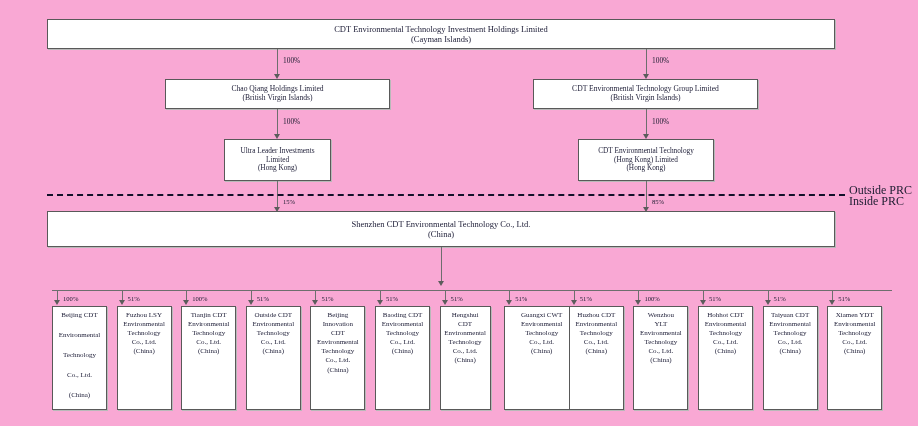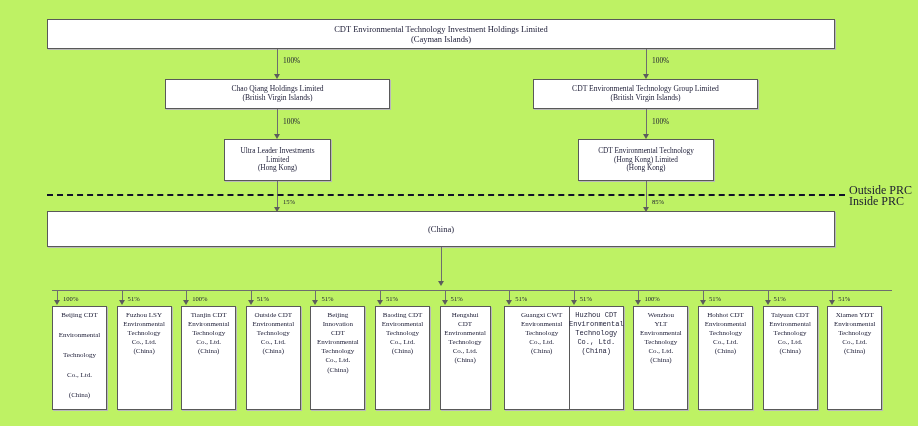--- a/index.html
+++ b/index.html
@@ -9,21 +9,21 @@
     background: #ffffff;
   }
   body {
     font-family: "Liberation Serif", "DejaVu Serif", serif;
     color: #1a1a2e;
   }
   #chart-root {
     position: relative;
     width: 918px;
     height: 426px;
-    background: #bef264;
+    background: #f9a8d4;
     overflow: hidden;
   }
 
   
   .node {
     position: absolute;
     box-sizing: border-box;
     border: 1px solid #595959;
     background: #ffffff;
     display: flex;
@@ -148,20 +148,21 @@
 
   <div class="vline" style="left:646px; top:181px; height:28px;"></div>
   <div class="arrow" style="left:643px; top:207px;"></div>
   <div class="pct sm" style="left:652px; top:198px;">85%</div>
 
   <div class="prc-divider" style="left:47px; top:194px; width:798px;"></div>
   <div class="prc-label" style="left:849px; top:183px;">Outside PRC</div>
   <div class="prc-label" style="left:849px; top:194px;">Inside PRC</div>
 
   <div class="node wide" style="left:47px; top:211px; width:788px; height:36px;">
+    <span class="ln">Shenzhen CDT Environmental Technology Co., Ltd.</span>
     <span class="ln">(China)</span>
   </div>
 
   <div class="vline" style="left:441px; top:247px; height:36px;"></div>
   <div class="arrow" style="left:438px; top:281px;"></div>
 
   <div class="hline" style="left:52px; top:290px; width:840px;"></div>
 
   <div></div>
 
@@ -244,21 +245,21 @@
     <div class="node sub" style="left: 504.2px; top: 306px; width: 75px; height: 104px;">
       <span class="ln">Guangxi CWT</span>
       <span class="ln">Environmental</span>
       <span class="ln">Technology</span>
       <span class="ln">Co., Ltd.</span>
       <span class="ln">(China)</span>
     </div>
     <div class="vline" style="left: 573.8px; top: 290px; height: 12px;"></div>
     <div class="arrow" style="left: 570.8px; top: 300px;"></div>
     <div class="pct sm" style="left: 579.8px; top: 295px;">51%</div>
-    <div class="node sub" style="left: 568.8px; top: 306px; width: 55px; height: 104px; font-family: Liberation Mono, monospace;">
+    <div class="node sub" style="left: 568.8px; top: 306px; width: 55px; height: 104px;">
       <span class="ln">Huzhou CDT</span>
       <span class="ln">Environmental</span>
       <span class="ln">Technology</span>
       <span class="ln">Co., Ltd.</span>
       <span class="ln">(China)</span>
     </div>
     <div class="vline" style="left: 638.4px; top: 290px; height: 12px;"></div>
     <div class="arrow" style="left: 635.4px; top: 300px;"></div>
     <div class="pct sm" style="left: 644.4px; top: 295px;">100%</div>
     <div class="node sub" style="left: 633.4px; top: 306px; width: 55px; height: 104px;">

